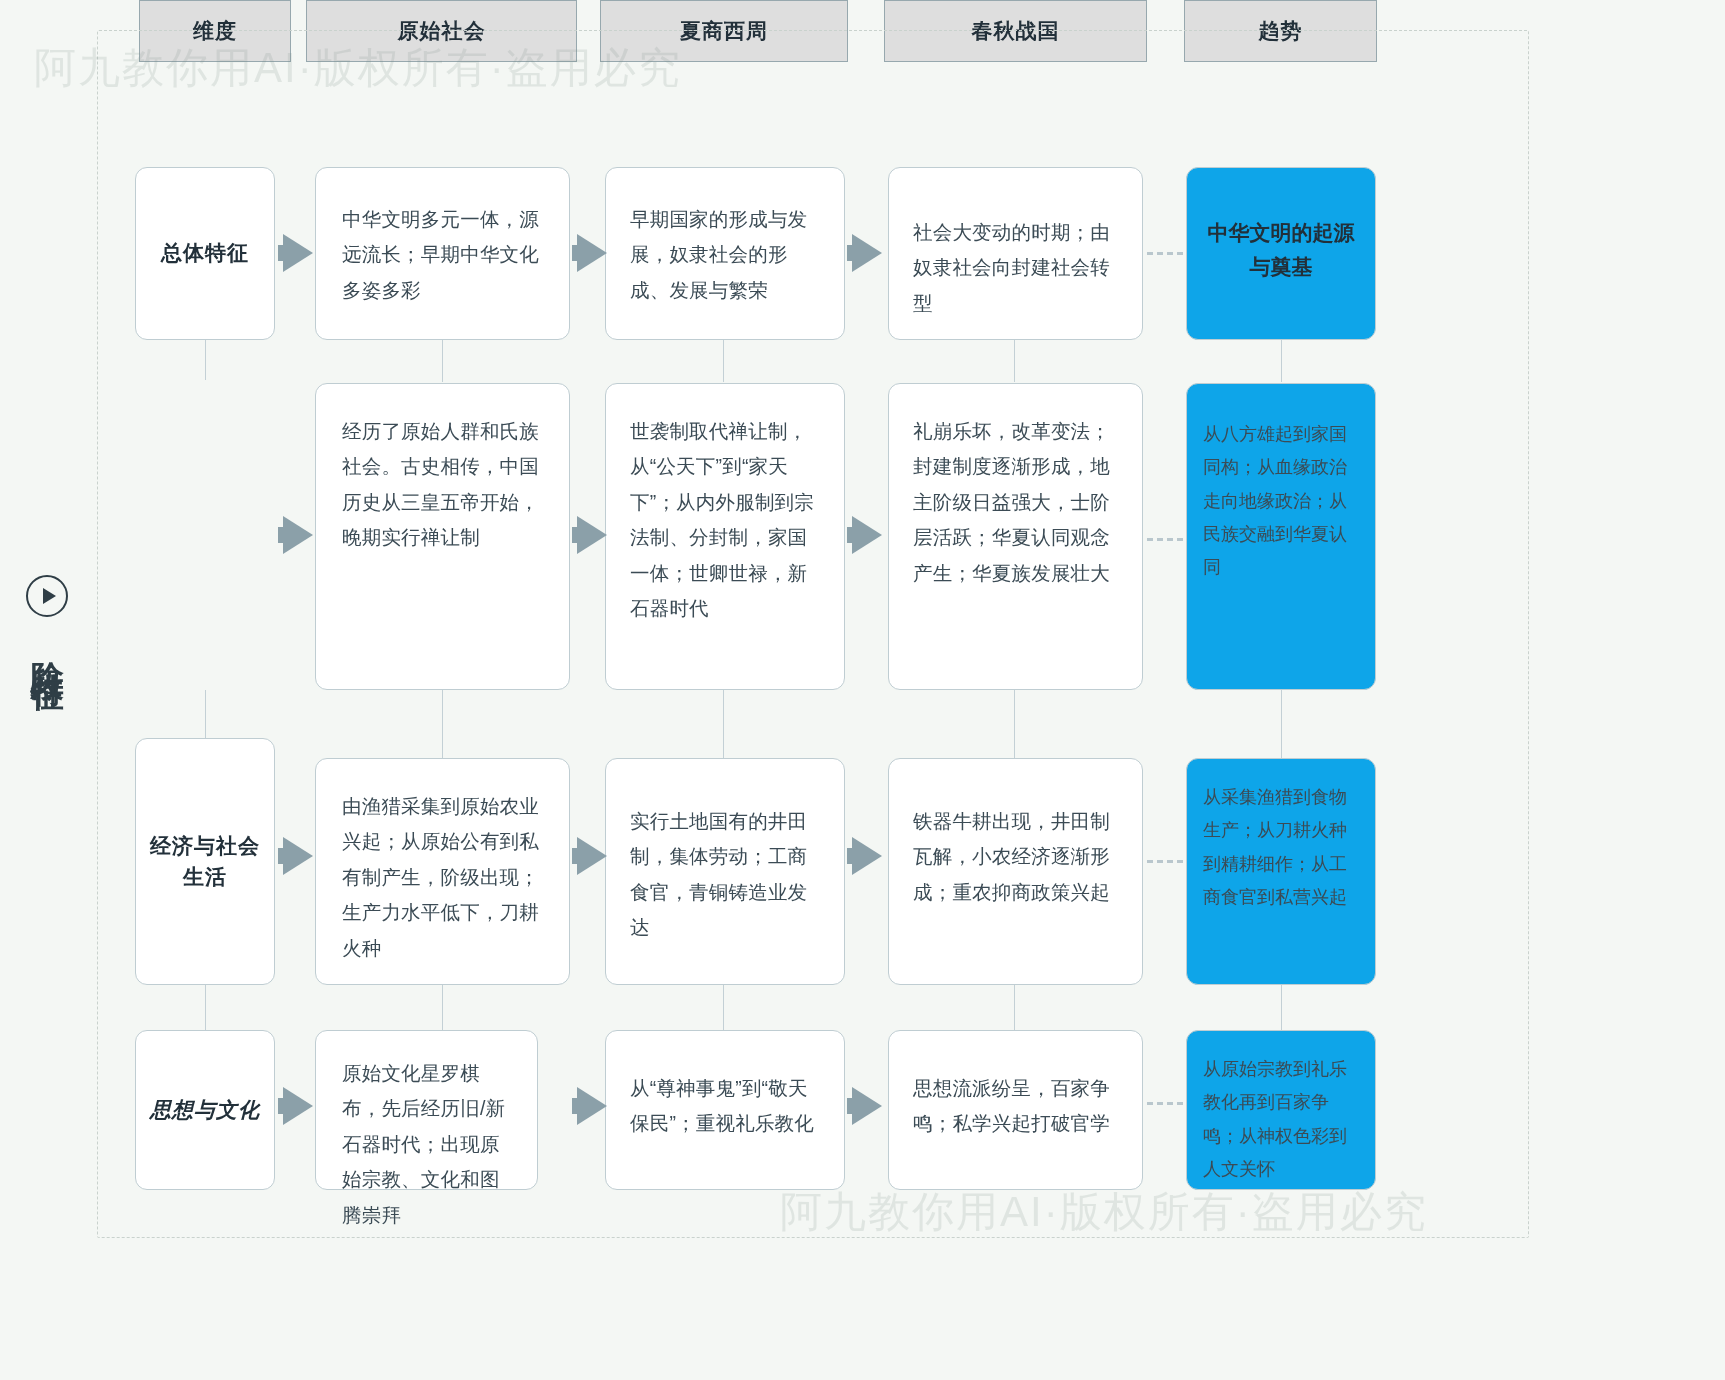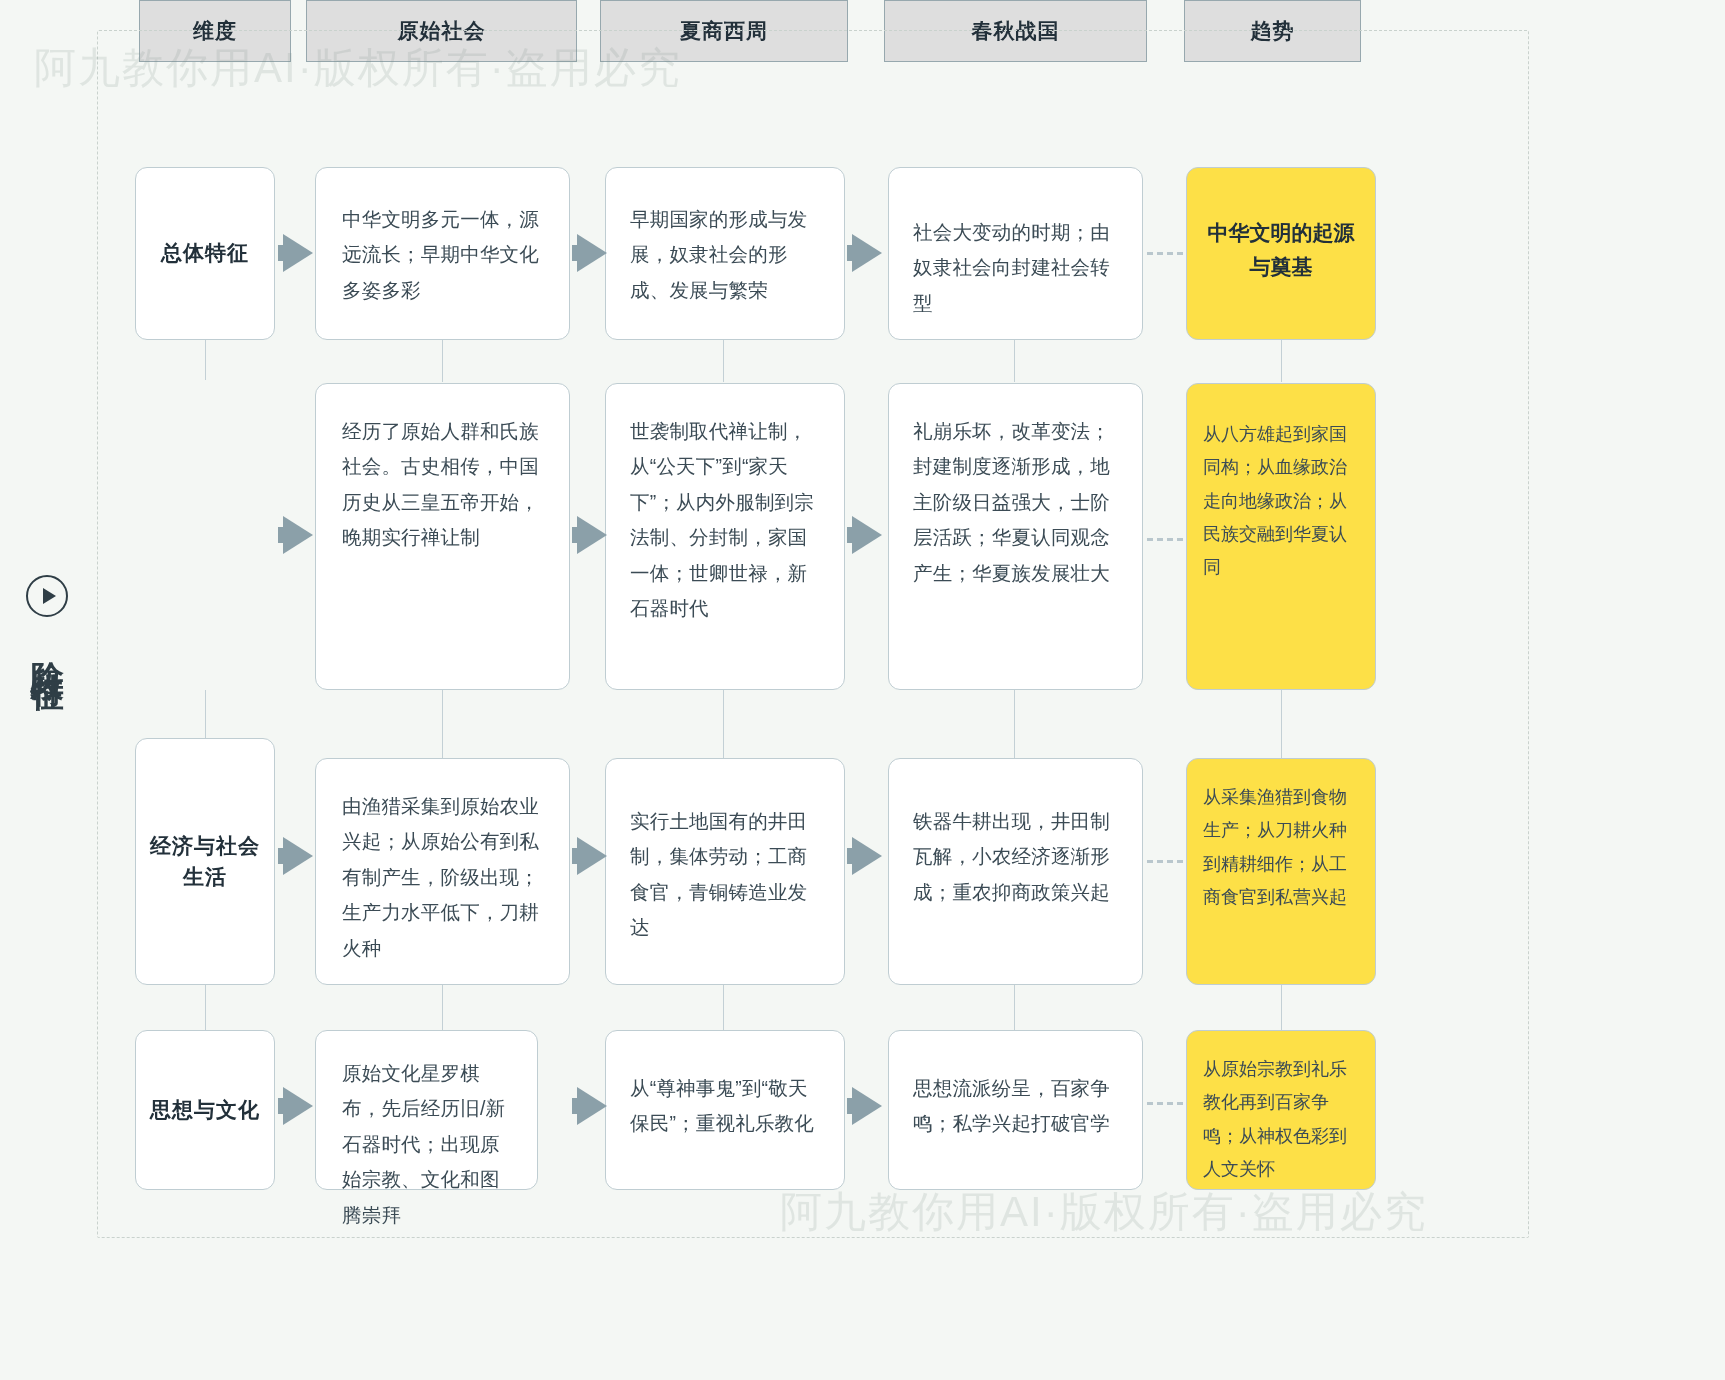--- a/index.html
+++ b/index.html
@@ -124,21 +124,21 @@
     align-items: flex-start;
   }
   .card.body .txt {
     font-size: 19.5px;
     color: #3b4b55;
     line-height: 1.82;
     letter-spacing: 0.2px;
     width: 100%;
   }
   .card.trend {
-    background: #fde047;
+    background: #0ea5e9;
   }
   .card.trend .txt {
     font-size: 18px;
     line-height: 1.85;
     color: #3b4b55;
   }
   .card.trend.strong .txt {
     font-size: 21px;
     font-weight: 700;
     color: #22303a;
@@ -191,21 +191,21 @@
     <div class="stage-icon">
         <div class="tri"></div>
       </div>
     <div class="stage-text">阶段特征</div>
   </div>
 
   <div class="hdr" style="left:139px; width:152px;">维度</div>
   <div class="hdr" style="left:306px; width:271px;">原始社会</div>
   <div class="hdr" style="left:600px; width:248px;">夏商西周</div>
   <div class="hdr" style="left:884px; width:263px;">春秋战国</div>
-  <div class="hdr" style="left:1184px; width:177px;">趋势</div>
+  <div class="hdr" style="left:1184px; width:193px;">趋势</div>
 
   <div class="v-conn" style="left:205px; top:340px; height:40px;"></div>
   <div class="v-conn" style="left:442px; top:340px; height:42px;"></div>
   <div class="v-conn" style="left:723px; top:340px; height:42px;"></div>
   <div class="v-conn" style="left:1014px; top:340px; height:42px;"></div>
   <div class="v-conn" style="left:1281px; top:340px; height:42px;"></div>
 
   <div class="card dim" style="left:135px; top:167px; width:140px; height:173px;">
     <div class="lbl">总体特征</div>
   </div>
@@ -290,21 +290,21 @@
   <div class="card body" style="left:888px; top:758px; width:255px; height:227px; padding:45px 24px 0 24px;">
     <div class="txt">铁器牛耕出现，井田制瓦解，小农经济逐渐形成；重农抑商政策兴起</div>
   </div>
   <div class="dash-link" style="left:1147px; top:860px; width:36px;"></div>
 
   <div class="card trend" style="left:1186px; top:758px; width:190px; height:227px; padding:22px 16px 0 16px;">
     <div class="txt">从采集渔猎到食物生产；从刀耕火种到精耕细作；从工商食官到私营兴起</div>
   </div>
 
   <div class="card dim" style="left:135px; top:1030px; width:140px; height:160px;">
-    <div class="lbl" style="max-width:110px;">思想与文化</div>
+    <div class="lbl" style="max-width:110px;font-style:italic;">思想与文化</div>
   </div>
   <div class="arrow-stem" style="left:278px; top:1098px; width:16px;"></div>
   <div class="arrow" style="left:283px; top:1087px;"></div>
 
   <div class="card body" style="left:315px; top:1030px; width:223px; height:160px; padding:25px 26px 0 26px;">
     <div class="txt">原始文化星罗棋布，先后经历旧/新石器时代；出现原始宗教、文化和图腾崇拜</div>
   </div>
   <div class="arrow-stem" style="left:572px; top:1098px; width:16px;"></div>
   <div class="arrow" style="left:577px; top:1087px;"></div>
 

